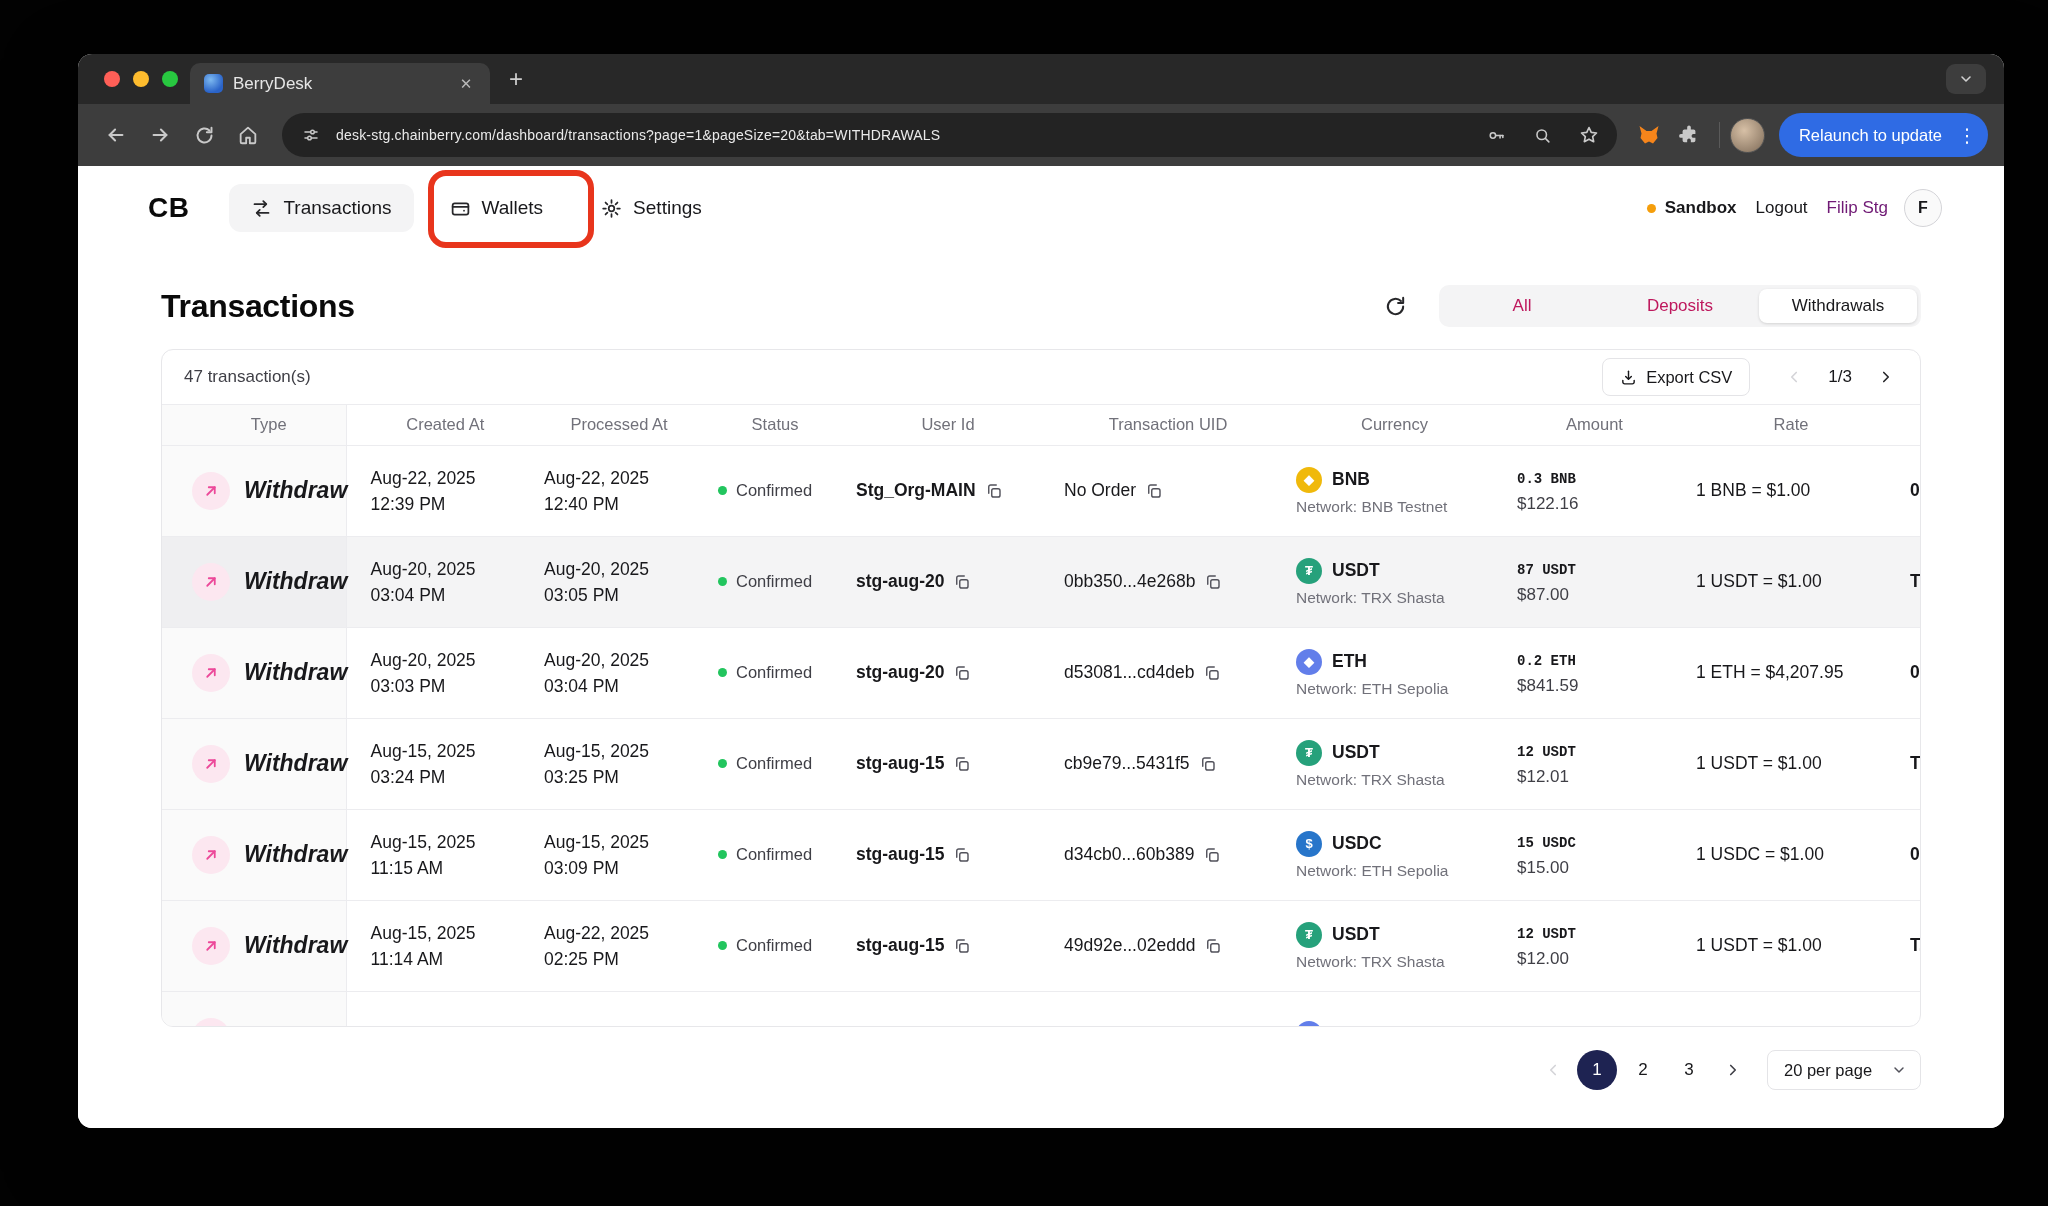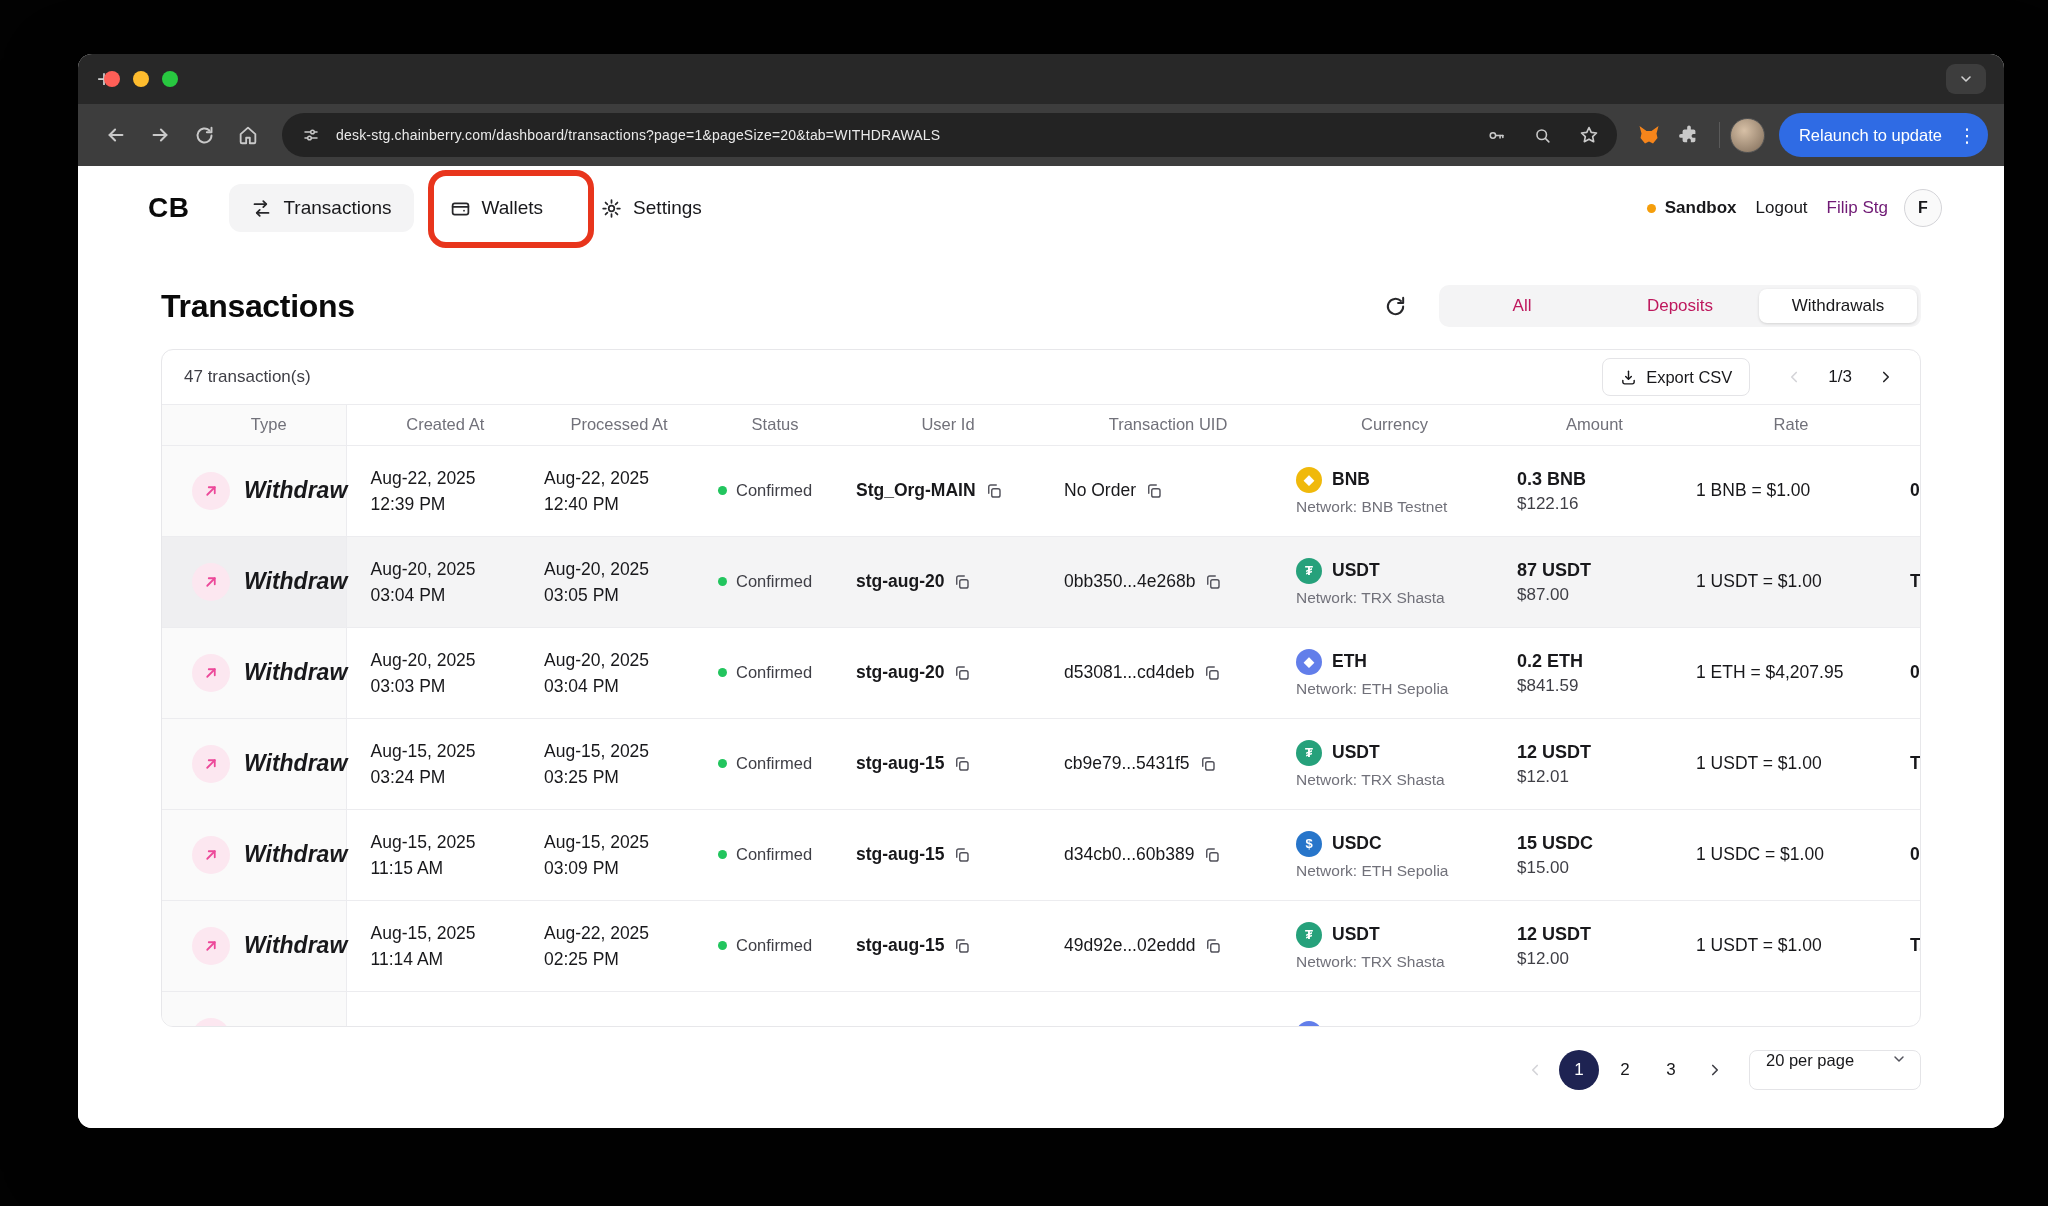--- a/index.html
+++ b/index.html
@@ -103,49 +103,54 @@
   .date-l1, .date-l2 { line-height:26px; color:#18181b; }
   .status-wrap { display:flex; align-items:center; gap:9px; font-size:16.5px; color:#3f3f46; }
   .status-dot { width:9px; height:9px; border-radius:50%; background:var(--confirmed,#22c55e); flex:none; }
   .id-wrap { display:flex; align-items:center; gap:9px; }
   .bold { font-weight:700; }
   .copy-icon { color:#52525b; display:flex; flex:none; }
   .cur-top { display:flex; align-items:center; gap:10px; }
   .cur-icon { width:26px; height:26px; border-radius:50%; display:flex; align-items:center; justify-content:center;
     color:#fff; font-size:13px; font-weight:700; flex:none; }
   .cur-net { font-size:15.5px; color:#71717a; margin-top:6px; line-height:1; }
-  .amt-main { font-weight:700; font-size:18px; line-height:24px; }
+  .amt-main { font-weight:700; font-size:14px; line-height:24px;font-family:Liberation Mono, monospace; }
   .amt-usd { font-size:17px; color:#3f3f46; margin-top:3px; }
   .c-from { font-weight:600; }
 
   
   .footer { flex:none; display:flex; align-items:center; justify-content:flex-end; gap:6px; margin-top:23px; }
   .foot-chevron { width:36px; height:36px; display:flex; align-items:center; justify-content:center; }
   .foot-chevron.disabled { color:#d4d4d8; } .foot-chevron.enabled { color:#3f3f46; }
   .page-btn { width:40px; height:40px; border-radius:50%; display:flex; align-items:center; justify-content:center;
     font-size:17px; color:#18181b; }
   .page-btn.active { background:var(--navy,#1e2352); color:#fff; }
-  .page-size-select { width:172px; height:40px; border:1px solid #e4e4e7; border-radius:8px; margin-left:10px;
-    display:flex; align-items:flex-start; justify-content:space-between; padding:0 13px 0 16px; font-size:16.5px; color:#18181b; }
+  .page-size-select { width:154px; height:40px; border:1px solid #e4e4e7; border-radius:8px; margin-left:10px;
+    display:flex; align-items:center; justify-content:space-between; padding:0 13px 0 16px; font-size:16.5px; color:#18181b; }
   .page-size-select svg { color:#52525b; }
 
   
   .annotation { position:absolute; left:350px; top:116px; width:166px; height:78px;
     border:6px solid var(--annotation,#e8351c); border-radius:18px; z-index:60; pointer-events:none; }
 </style>
 </head>
 <body>
 
 <div class="window">
 
   <div class="tabstrip">
     <div class="lights">
       <span class="light red"></span>
       <span class="light yellow"></span>
       <span class="light green"></span>
+    </div>
+    <div class="tab">
+      <span class="favicon"></span>
+      <span class="tab-title">BerryDesk</span>
+      <span class="tab-close">✕</span>
     </div>
     <div class="newtab-btn">+</div>
     <div class="strip-spacer"></div>
     <div class="tab-search">
       <svg width="16" height="16" viewBox="0 0 24 24" fill="none" stroke="currentColor" stroke-width="2.4" stroke-linecap="round" stroke-linejoin="round">
           <path d="M6 9l6 6 6-6"></path>
         </svg>
     </div>
   </div>
 

